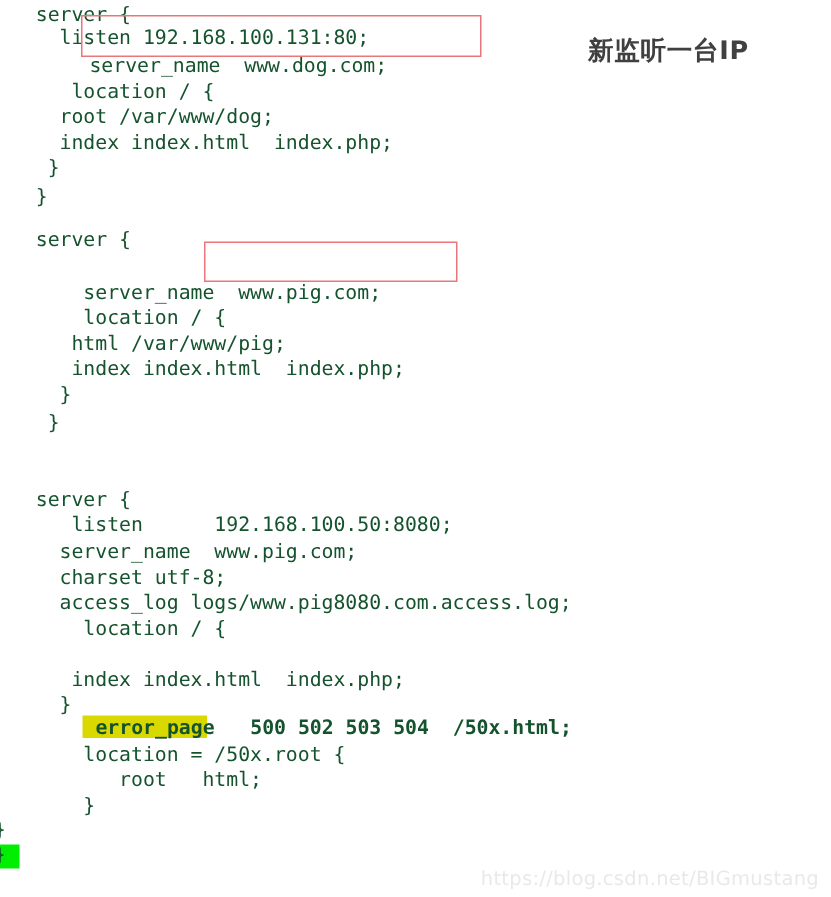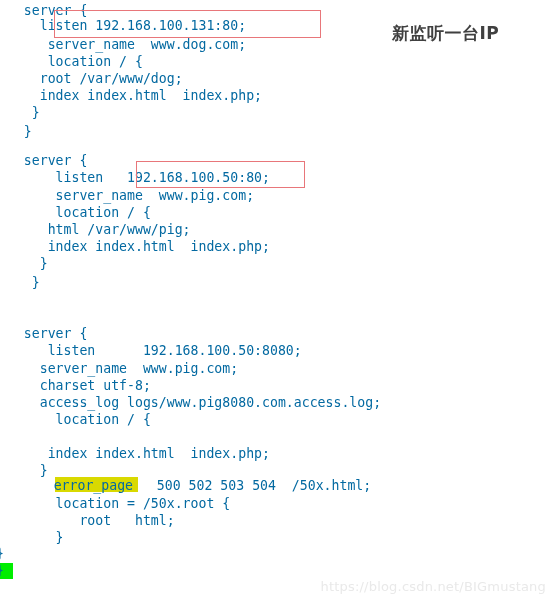--- a/index.html
+++ b/index.html
@@ -23,21 +23,21 @@
     height: 598px;
   }
 
   .code-line {
     position: absolute;
     left: 0;
     white-space: pre;
     font-family: "DejaVu Sans Mono", "Liberation Mono", monospace;
     font-size: 13.2px;
     line-height: 17px;
-    color: #0369a1;
+    color: #14532d;
     letter-spacing: 0px;
   }
 
   
   .red-box {
     position: absolute;
     border: 1.5px solid #e8767a;
     box-sizing: border-box;
     background: transparent;
     pointer-events: none;
@@ -88,48 +88,47 @@
     letter-spacing: 0.2px;
   }
 </style>
 </head>
 <body>
 
 <div id="code-canvas">
 
   <div class="code-line" style="top:2px;left:0px;">   server {</div>
   <div class="code-line" style="top:17px;left:0px;">     listen 192.168.100.131:80;</div>
-  <div class="code-line" style="top:36px;left:0px;">      server_name  www.dog.com;</div>
+  <div class="code-line" style="top:36px;left:12px;">      server_name  www.dog.com;</div>
   <div class="code-line" style="top:53px;left:0px;">      location / {</div>
   <div class="code-line" style="top:70px;left:0px;">     root /var/www/dog;</div>
   <div class="code-line" style="top:87px;left:0px;">     index index.html  index.php;</div>
   <div class="code-line" style="top:104px;left:0px;">    }</div>
   <div class="code-line" style="top:123px;left:0px;">   }</div>
 
   <div class="code-line" style="top:152px;left:0px;">   server {</div>
-  <div class="code-line" style="top:169px;left:0px;">       listen   192.168.100.50:80;</div>
   <div class="code-line" style="top:187px;left:0px;">       server_name  www.pig.com;</div>
   <div class="code-line" style="top:204px;left:0px;">       location / {</div>
   <div class="code-line" style="top:221px;left:0px;">      html /var/www/pig;</div>
   <div class="code-line" style="top:238px;left:0px;">      index index.html  index.php;</div>
   <div class="code-line" style="top:255px;left:0px;">     }</div>
   <div class="code-line" style="top:274px;left:0px;">    }</div>
 
   <div class="code-line" style="top:325px;left:0px;">   server {</div>
   <div class="code-line" style="top:342px;left:0px;">      listen      192.168.100.50:8080;</div>
   <div class="code-line" style="top:360px;left:0px;">     server_name  www.pig.com;</div>
   <div class="code-line" style="top:377px;left:0px;">     charset utf-8;</div>
   <div class="code-line" style="top:394px;left:0px;">     access_log logs/www.pig8080.com.access.log;</div>
   <div class="code-line" style="top:411px;left:0px;">       location / {</div>
   <div class="code-line" style="top:445px;left:0px;">      index index.html  index.php;</div>
   <div class="code-line" style="top:462px;left:0px;">     }</div>
 
   <div class="hl" style="left:55px;top:477px;width:83px;height:15px;background:#d9d900;"></div>
 
-  <div class="code-line" style="top:477px;left:6px;">      error_page   500 502 503 504  /50x.html;</div>
+  <div class="code-line" style="top:477px;left:16px;font-weight:bold;">      error_page   500 502 503 504  /50x.html;</div>
   <div class="code-line" style="top:495px;left:0px;">       location = /50x.root {</div>
   <div class="code-line" style="top:512px;left:0px;">          root   html;</div>
   <div class="code-line" style="top:529px;left:0px;">       }</div>
 
   <div class="code-line" style="top:545px;left:-4px;">}</div>
 
   <div class="hl" style="left:0px;top:563px;width:13px;height:16px;background:#00ee00;"></div>
   <div class="code-line" style="top:562px;left:-4px;">}</div>
 
   <div class="red-box" style="left:54px;top:10px;width:267px;height:28px;"></div>

